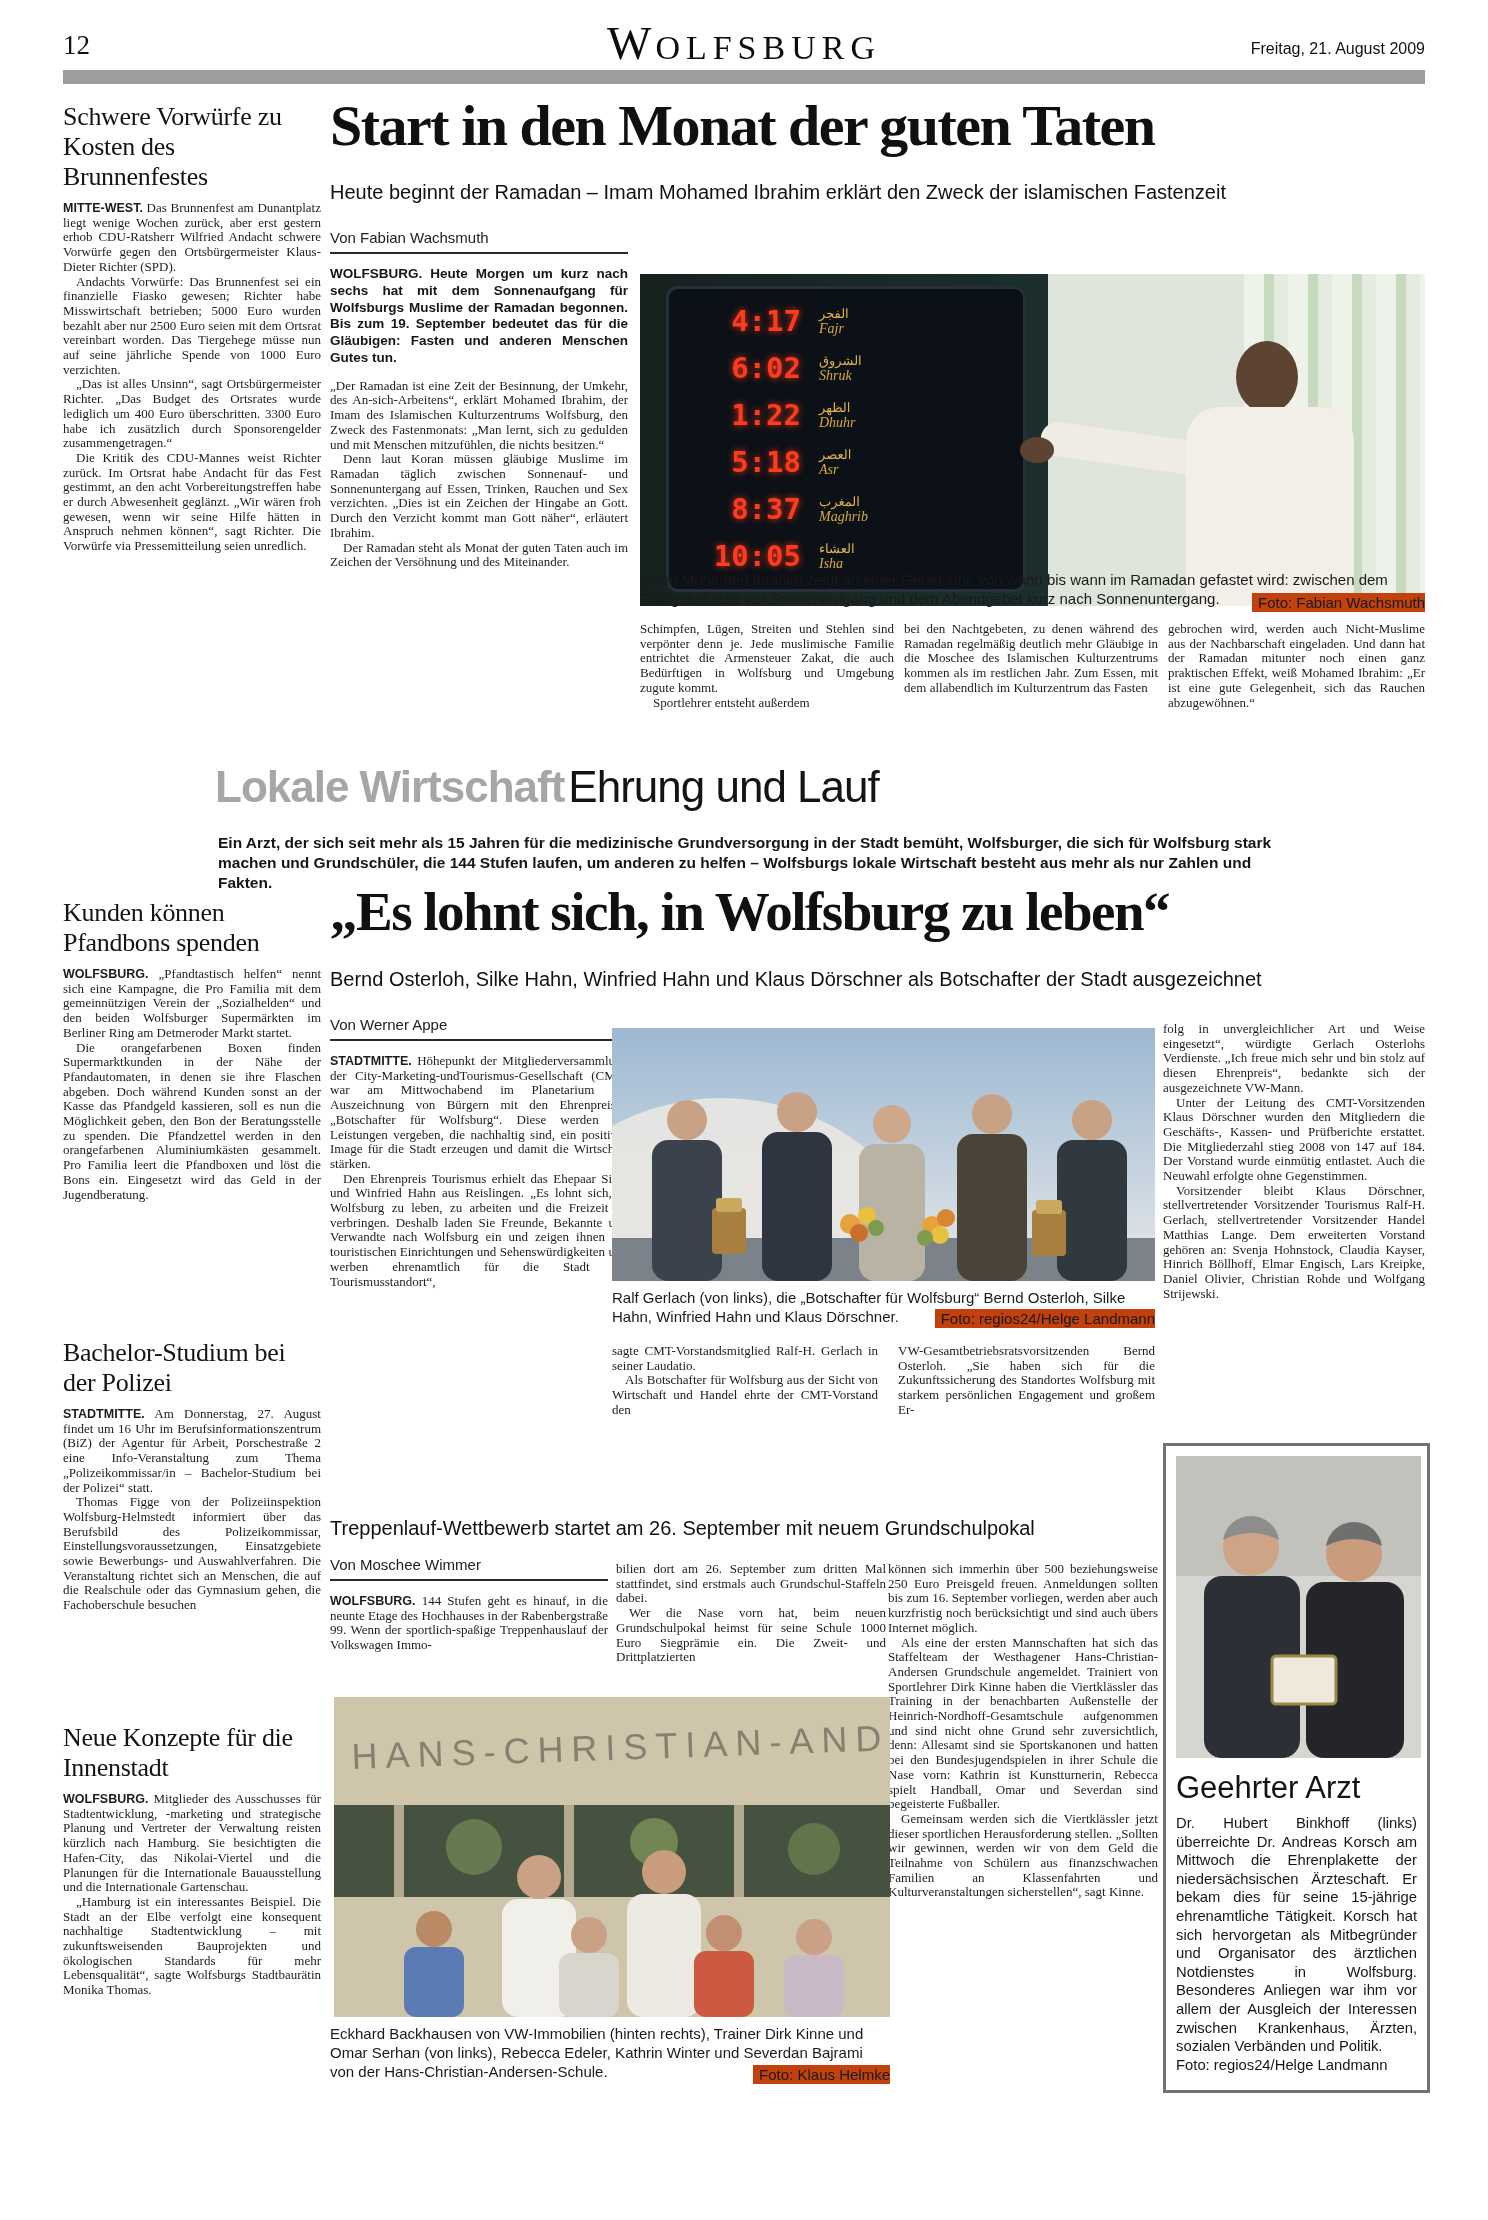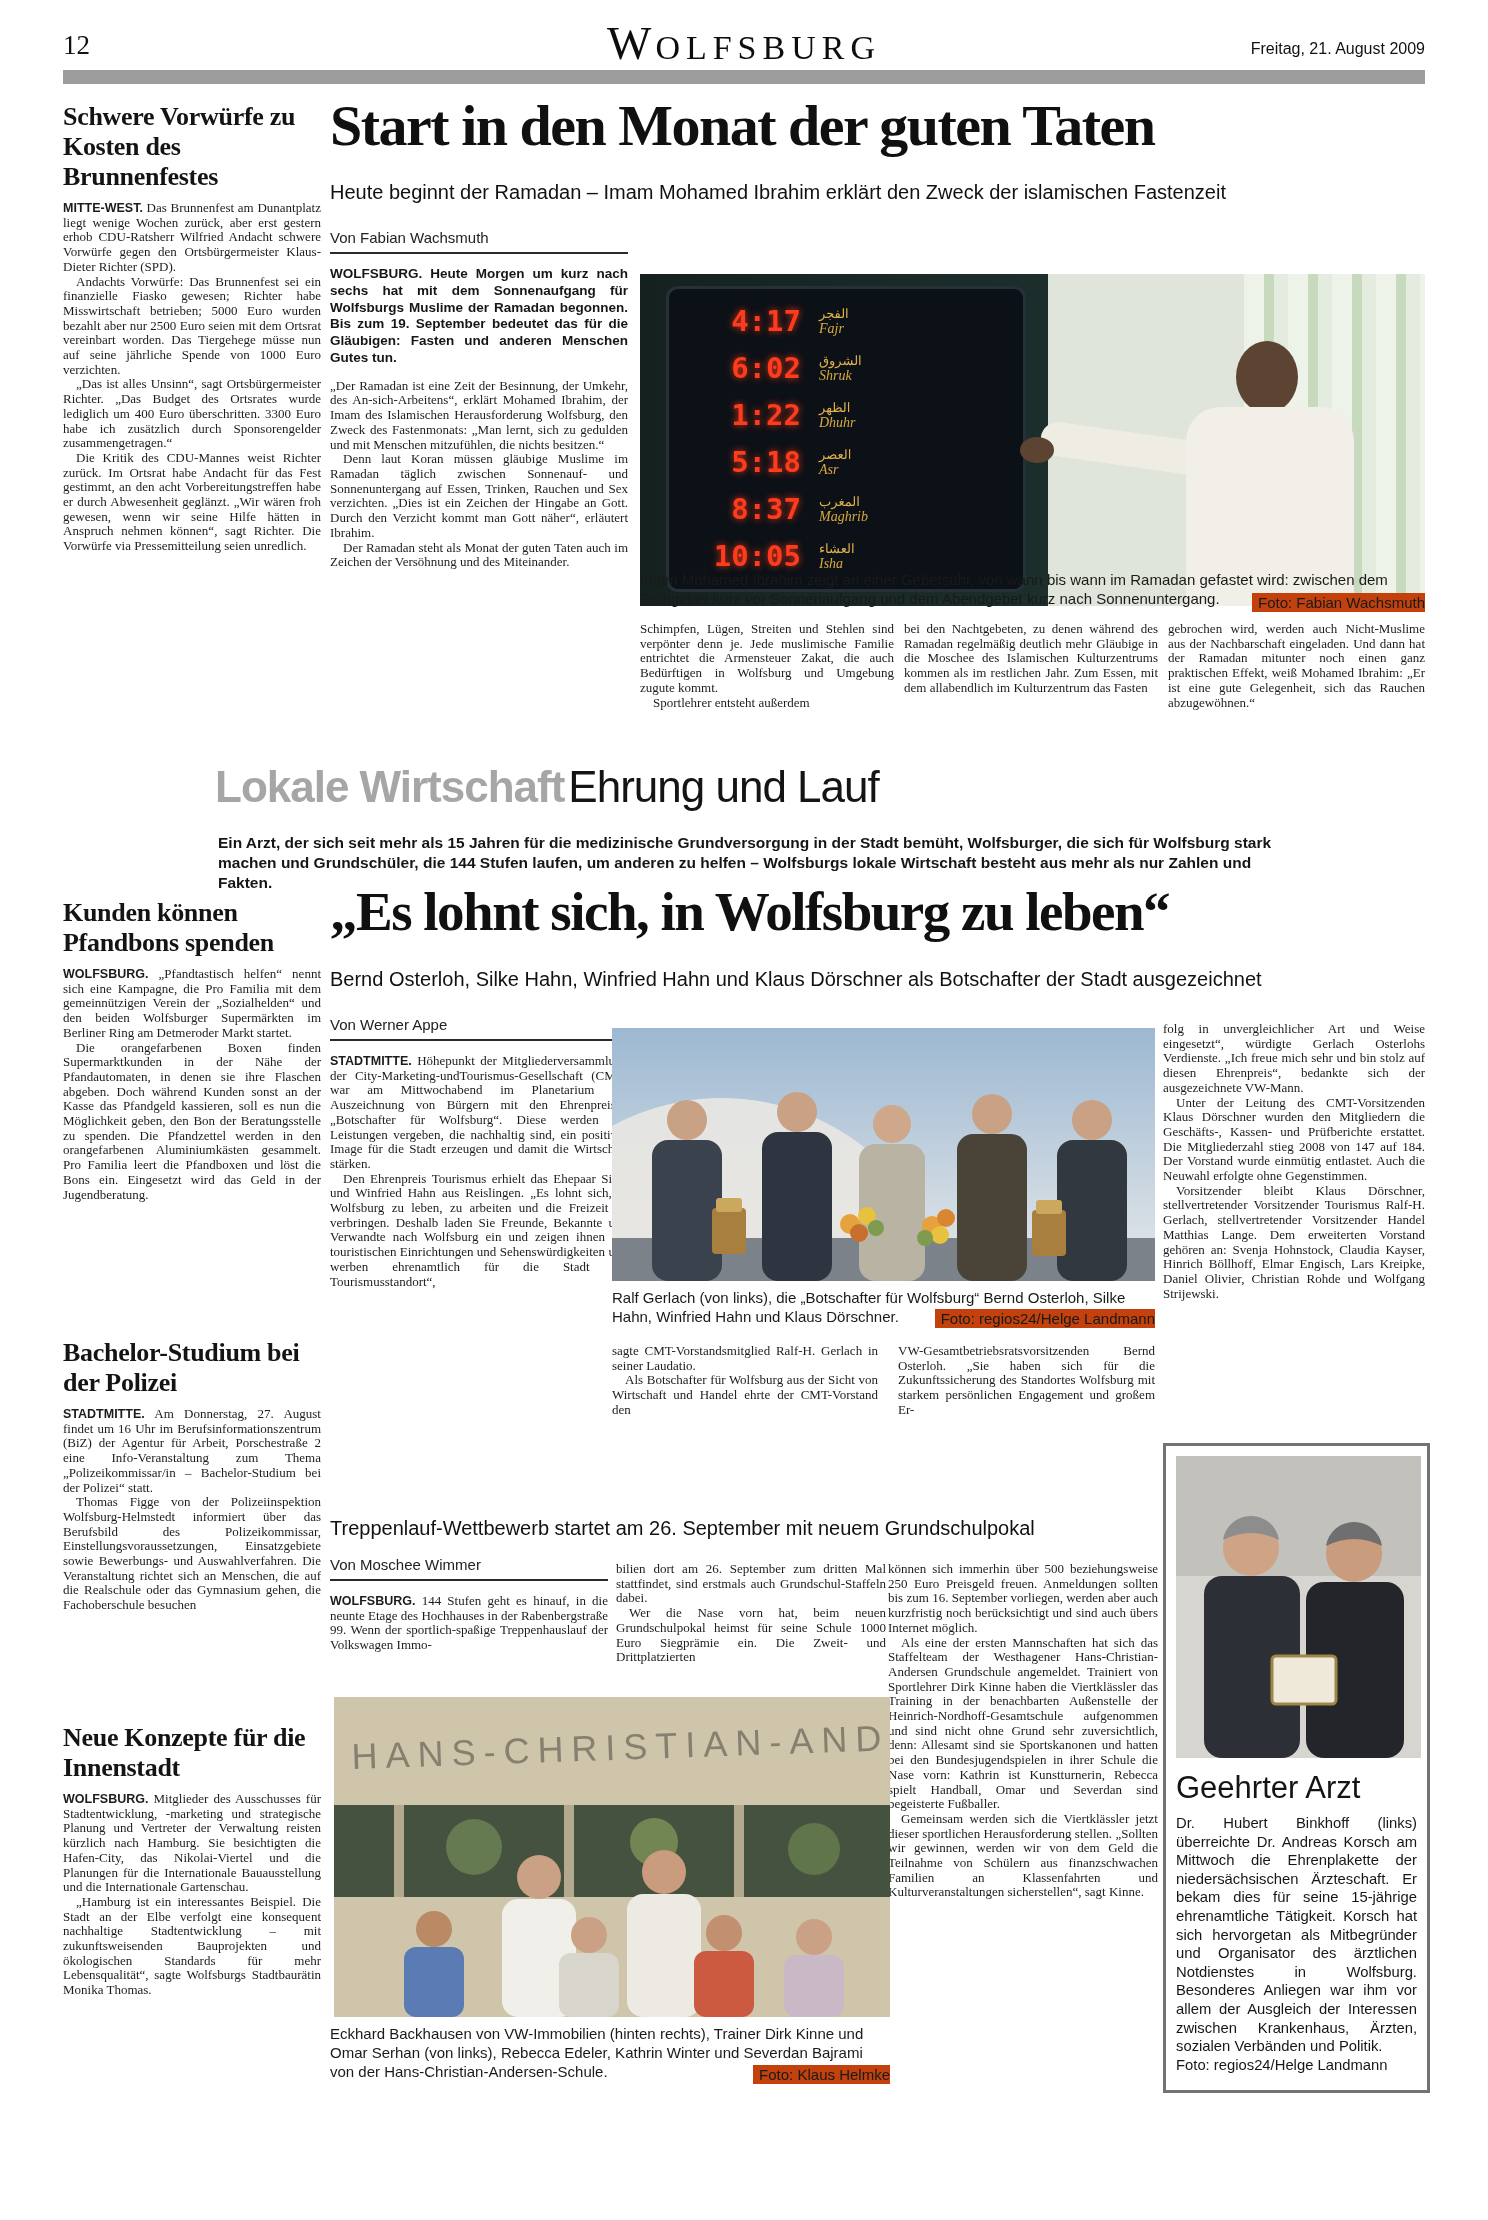--- a/index.html
+++ b/index.html
@@ -4,21 +4,21 @@
 <style>
   html,body{margin:0;padding:0;background:#e9e9e7;}
   .sheet{position:relative;width:1488px;height:2220px;margin:0 auto;background:#ffffff;overflow:hidden;
          color:#1b1b1b;}
   .abs{position:absolute;}
   p{margin:0;}
   .body{font-family:"Liberation Serif","DejaVu Serif",serif;font-size:13px;line-height:14.7px;
         text-align:justify;hyphens:auto;-webkit-hyphens:auto;overflow-wrap:break-word;color:#1c1c1c;}
   .ind{text-indent:13px;}
   .lead-in{font-family:"Liberation Sans","DejaVu Sans",sans-serif;font-weight:bold;font-size:12.5px;}
-  .h-sm{font-family:"Liberation Serif","DejaVu Serif",serif;font-weight:bold;font-size:26px;line-height:30px;letter-spacing:-0.3px;color:#141414;margin:0 0 9px 0;}
+  .h-sm{font-family:"Liberation Serif","DejaVu Serif",serif;font-weight:normal;font-size:26px;line-height:30px;letter-spacing:-0.3px;color:#141414;margin:0 0 9px 0;}
   .h-xl{font-family:"Liberation Serif","DejaVu Serif",serif;font-weight:bold;letter-spacing:-1.5px;color:#101010;margin:0;}
   .subhead{font-family:"Liberation Sans","DejaVu Sans",sans-serif;font-size:20px;color:#111;}
   .byline{font-family:"Liberation Sans","DejaVu Sans",sans-serif;font-size:15px;color:#222;
           border-bottom:2px solid #2a2a2a;padding-bottom:6px;}
   .lead{font-family:"Liberation Sans","DejaVu Sans",sans-serif;font-weight:bold;font-size:13.5px;
         line-height:16.8px;text-align:justify;color:#161616;}
   .caption{font-family:"Liberation Sans","DejaVu Sans",sans-serif;font-size:15px;line-height:19px;color:#1a1a1a;}
   .credit{position:absolute;right:0;bottom:0;font-family:"Liberation Sans","DejaVu Sans",sans-serif;
           font-size:15px;color:#1a1a1a;background:#c2410c;padding-left:6px;}
   .clip{overflow:hidden;}
@@ -71,21 +71,21 @@
     <p class="body ind">Andachts Vorwürfe: Das Brunnenfest sei ein finanzielle Fiasko gewesen; Richter habe Misswirtschaft betrieben; 5000 Euro wurden bezahlt aber nur 2500 Euro seien mit dem Ortsrat vereinbart worden. Das Tiergehege müsse nun auf seine jährliche Spende von 1000 Euro verzichten.</p>
     <p class="body ind">„Das ist alles Unsinn“, sagt Ortsbürgermeister Richter. „Das Budget des Ortsrates wurde lediglich um 400 Euro überschritten. 3300 Euro habe ich zusätzlich durch Sponsorengelder zusammengetragen.“</p>
     <p class="body ind">Die Kritik des CDU-Mannes weist Richter zurück. Im Ortsrat habe Andacht für das Fest gestimmt, an den acht Vorbereitungstreffen habe er durch Abwesenheit geglänzt. „Wir wären froh gewesen, wenn wir seine Hilfe hätten in Anspruch nehmen können“, sagt Richter. Die Vorwürfe via Pressemitteilung seien unredlich.</p>
   </div>
 
   <h1 class="abs h-xl" style="left:330px;top:95px;width:1100px;font-size:58px;line-height:62px;">Start in den Monat der guten Taten</h1>
   <div class="abs subhead" style="left:330px;top:181px;width:1100px;">Heute beginnt der Ramadan – Imam Mohamed Ibrahim erklärt den Zweck der islamischen Fastenzeit</div>
   <div class="abs byline" style="left:330px;top:229px;width:298px;">Von Fabian Wachsmuth</div>
   <div class="abs clip" style="left:330px;top:266px;width:298px;height:492px;">
     <p class="lead"><span>WOLFSBURG.</span> <span>Heute Morgen um kurz nach sechs hat mit dem Sonnenaufgang für Wolfsburgs Muslime der Ramadan begonnen. Bis zum 19. September bedeutet das für die Gläubigen: Fasten und anderen Menschen Gutes tun.</span></p>
-    <p class="body" style="margin-top:12px;">„Der Ramadan ist eine Zeit der Besinnung, der Umkehr, des An-sich-Arbeitens“, erklärt Mohamed Ibrahim, der Imam des Islamischen Herausforderung Wolfsburg, den Zweck des Fastenmonats: „Man lernt, sich zu gedulden und mit Menschen mitzufühlen, die nichts besitzen.“</p>
+    <p class="body" style="margin-top:12px;">„Der Ramadan ist eine Zeit der Besinnung, der Umkehr, des An-sich-Arbeitens“, erklärt Mohamed Ibrahim, der Imam des Islamischen Kulturzentrums Wolfsburg, den Zweck des Fastenmonats: „Man lernt, sich zu gedulden und mit Menschen mitzufühlen, die nichts besitzen.“</p>
     <p class="body ind">Denn laut Koran müssen gläubige Muslime im Ramadan täglich zwischen Sonnenauf- und Sonnenuntergang auf Essen, Trinken, Rauchen und Sex verzichten. „Dies ist ein Zeichen der Hingabe an Gott. Durch den Verzicht kommt man Gott näher“, erläutert Ibrahim.</p>
     <p class="body ind">Der Ramadan steht als Monat der guten Taten auch im Zeichen der Versöhnung und des Miteinander.</p>
   </div>
 
   <div class="abs photo gz" style="left:640px;top:230px;width:785px;height:332px;margin-top:44px;">
     <div class="gz-stripes"></div>
     <div class="gz-panel">
       <div class="gz-row">
           <span class="gz-time">4:17</span>
           <span class="gz-label">

